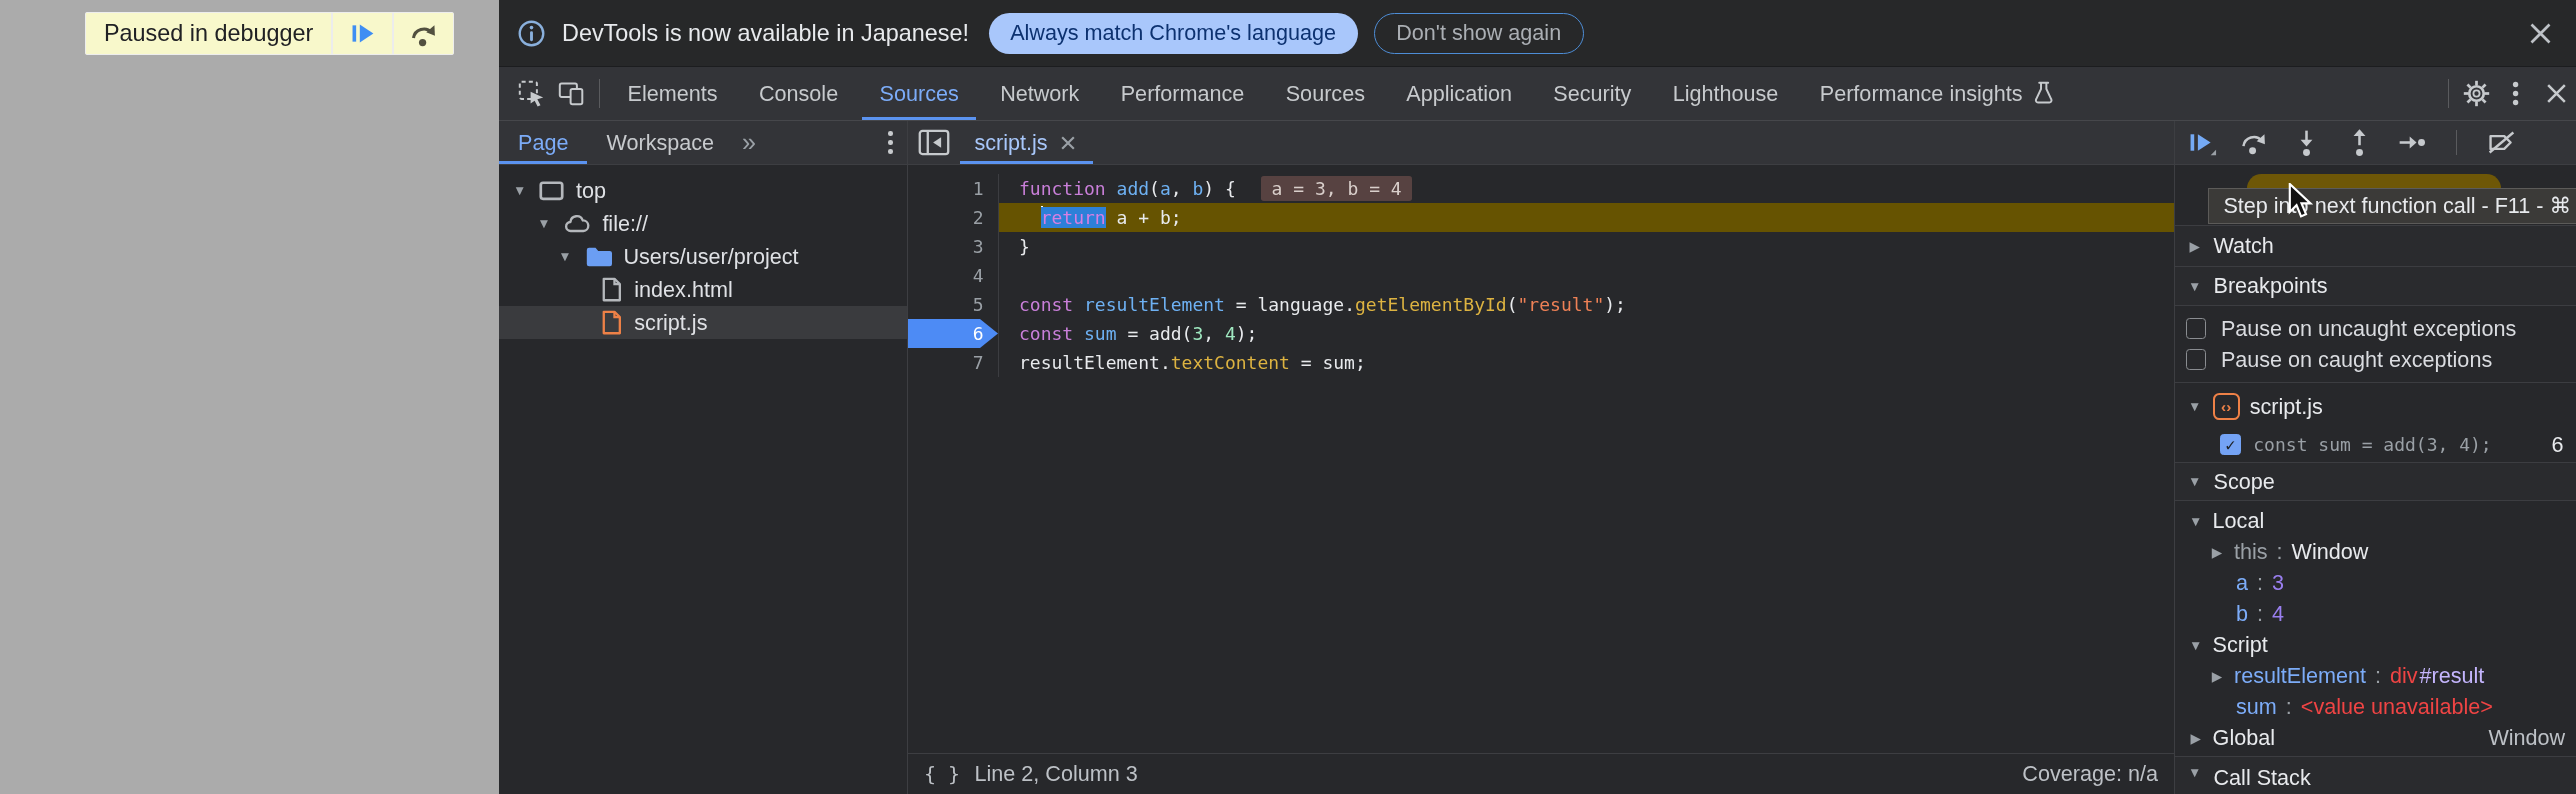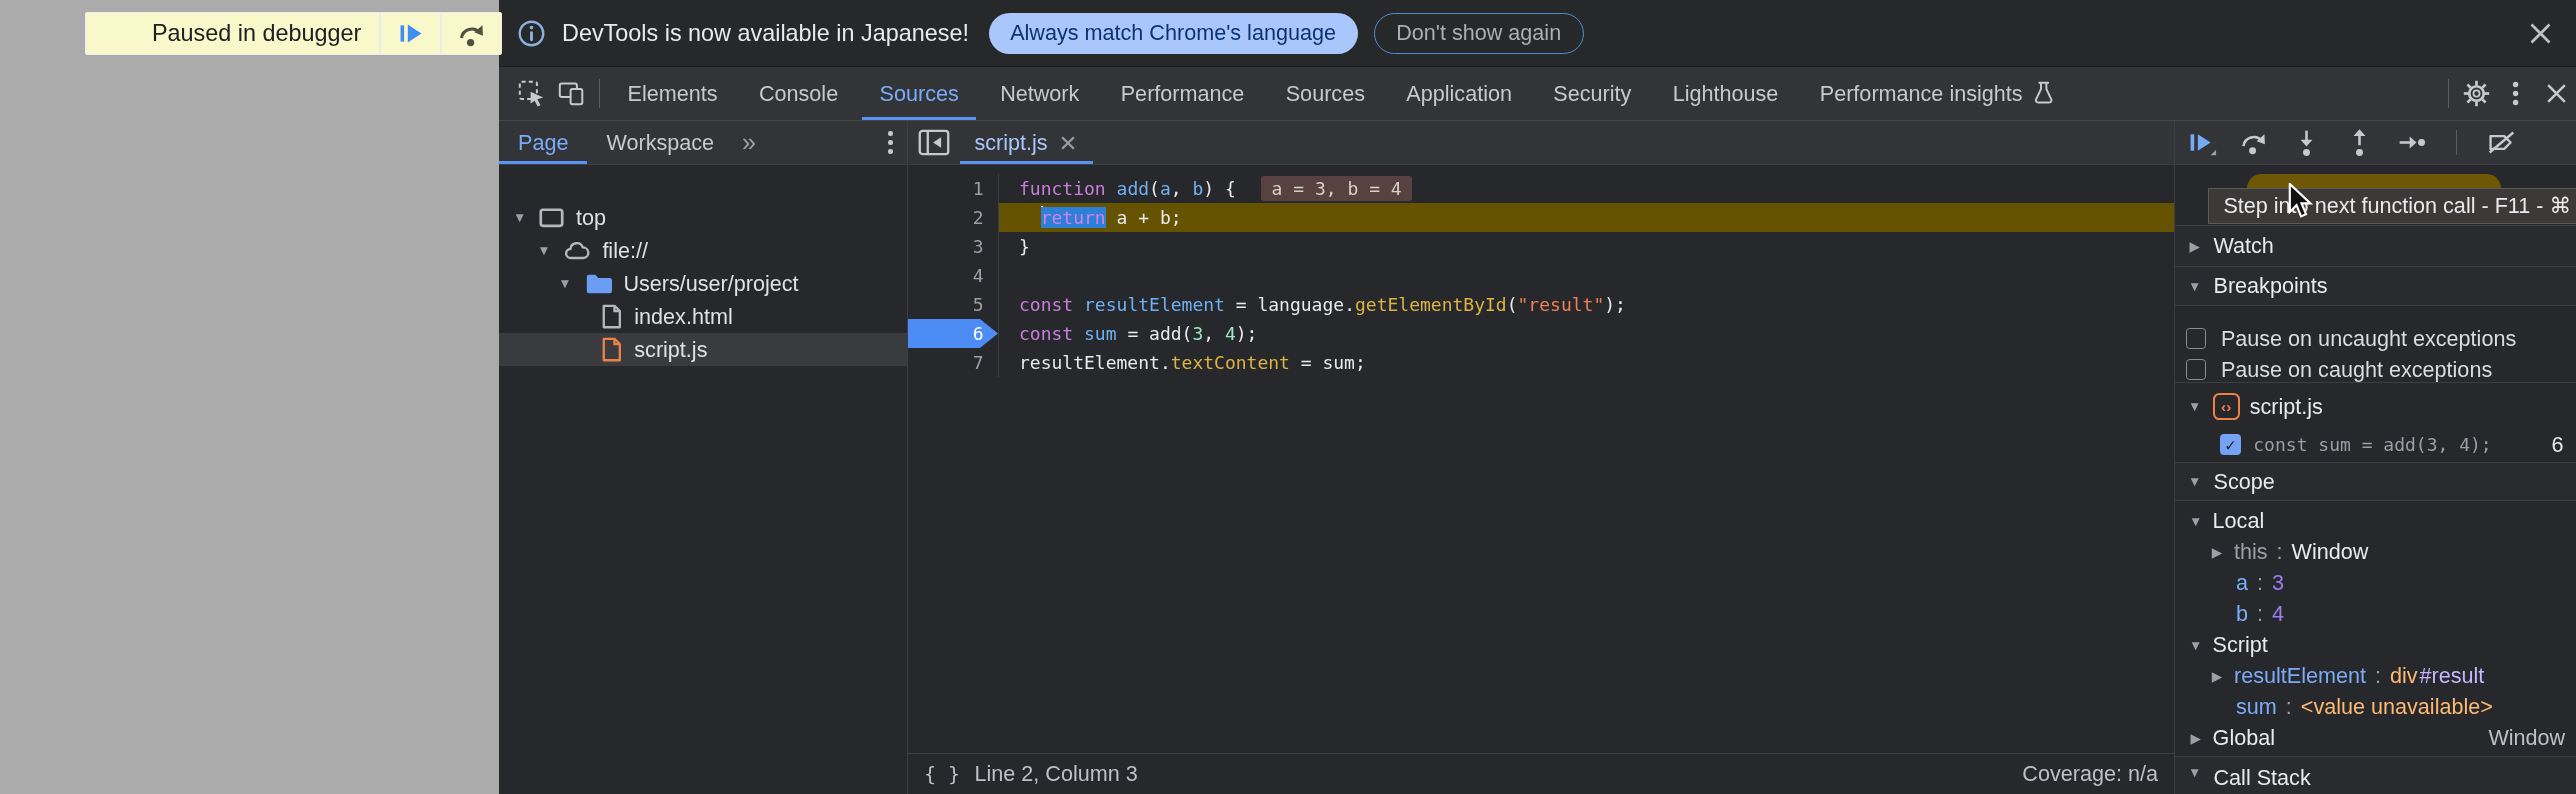--- a/index.html
+++ b/index.html
@@ -2,21 +2,21 @@
 <html style="font-size:14.4px"><head>
 <meta charset="utf-8">
 <style>
   * { margin:0; padding:0; box-sizing:border-box; }
   html,body { width:2576px; height:795px; overflow:hidden; }
   body { background:#ababab; font-family:"Liberation Sans", sans-serif; position:relative; }
   svg { display:block; }
 
   
   .paused-banner { position:absolute; left:85px; top:11.7px; height:43px; background:#f8f8cb;
-    border:1.8px solid #ededed; border-radius:1.8px; display:flex; align-items:stretch; z-index:2;padding-left:48px; }
+    border:1.8px solid #ededed; border-radius:1.8px; display:flex; align-items:stretch; z-index:2; }
   .paused-banner .lbl { font-size:23.4px; color:#202124; display:flex; align-items:center; padding:0 18px; }
   .pb-div { width:1.8px; background:#ececec; }
   .pb-btn { display:flex; align-items:center; justify-content:center; width:59px; }
 
   
   .devtools { position:absolute; left:499px; top:0; width:2077px; height:795px; background:#27282b; }
 
   
   .notif { height:67px; background:#272829; border-bottom:0.9px solid #1c1d1f;
     display:flex; align-items:center; gap:16px; padding:0 21.6px 0 18px; }
@@ -33,21 +33,21 @@
   .tabbar .tbtn { width:40px; height:100%; display:flex; align-items:center; justify-content:center; }
   .vdiv { width:0.9px; height:29px; background:#5a5b5e; margin:0 7.2px; }
   .tab { height:100%; display:flex; align-items:center; gap:9px; padding:0 20.7px;
     font-size:21.6px; color:#c7cacd; position:relative; cursor:pointer; white-space:nowrap; }
   .tab.active { color:#7cacf8; }
   .tab.active::after { content:""; position:absolute; left:3.6px; right:3.6px; bottom:0; height:2.7px; background:#5b93f0; }
   .tabbar .spacer { flex:1; }
 
   
   .main { display:flex; height:673px; }
-  .navigator { width:409px; border-right:0.9px solid #3d3e42; display:flex; flex-direction:column; background:#27282b;gap:27px; }
+  .navigator { width:409px; border-right:0.9px solid #3d3e42; display:flex; flex-direction:column; background:#27282b; }
   .editor { width:1267px; border-right:0.9px solid #3d3e42; display:flex; flex-direction:column; background:#27282b; }
   .rightpanel { flex:1; display:flex; flex-direction:column; background:#27282b; position:relative; }
 
   .subbar { height:44px; background:#333438; border-bottom:0.9px solid #3d3e42; display:flex; align-items:center; flex-shrink:0; }
   .minitab { height:100%; display:flex; align-items:center; padding:0 19px; font-size:21.6px; color:#c7cacd; position:relative; }
   .minitab.active { color:#7cacf8; }
   .minitab.active::after { content:""; position:absolute; left:0; right:0; bottom:0; height:2.7px; background:#5b93f0; }
   .chevrons { font-size:25px; color:#9aa0a6; padding:0 9px; }
   .kebab { margin-left:auto; padding:0 14.4px; display:flex; flex-direction:column; gap:4.5px; }
   .kebab i { width:4.5px; height:4.5px; border-radius:50%; background:#c7cacd; }
@@ -92,38 +92,38 @@
   .dbg-content { flex:1; position:relative; }
   .paused-strip { position:absolute; left:72px; top:9px; width:254px; height:38px;
     background:#6e5707; border-radius:14.4px 14.4px 0 0; z-index:3; }
   .tooltip { position:absolute; left:33px; top:22.5px; height:36px; line-height:34px; z-index:5;
     background:#3b3a38; border:0.9px solid #5c5b59; color:#e8eaed; font-size:21.6px;
     padding:0 14.4px; white-space:nowrap; }
   .stack { position:absolute; inset:0; display:flex; flex-direction:column; }
   .sp67 { height:60px; }
   .sec-row { display:flex; align-items:center; gap:10.8px; padding-left:11.7px;
     font-size:21.6px; color:#e8eaed; border-top:0.9px solid #3c3d41; background:#2a2b2e; flex-shrink:0; }
-  .opts { border-top:0.9px solid #3c3d41; padding-top:17px; height:77px; flex-shrink:0; }
+  .opts { border-top:0.9px solid #3c3d41; padding-top:7px; height:77px; flex-shrink:0; }
   .optrow { height:31px; display:flex; align-items:center; gap:14.4px; padding-left:10.8px;
     font-size:21.6px; color:#dadce0; }
   .cb { width:20.7px; height:20.7px; border:1.8px solid #8a8d91; border-radius:3.6px; flex-shrink:0; }
   .cb.checked { background:#74a3f5; border-color:#74a3f5; color:#1d2024; font-size:17px;
     font-weight:bold; display:flex; align-items:center; justify-content:center; }
   .bp-group { border-top:0.9px solid #3c3d41; height:80px; flex-shrink:0; padding-top:3.6px; }
   .bpg-head { height:40px; display:flex; align-items:center; gap:10px; padding-left:11.7px; font-size:21.6px; color:#e8eaed; }
   .srcicon { width:27px; height:27px; border:2.7px solid #ee8147; border-radius:6.3px; color:#ee8147;
     font-size:15.3px; font-weight:bold; display:flex; align-items:center; justify-content:center; flex-shrink:0; }
   .bpg-entry { height:36px; display:flex; align-items:center; gap:12.6px; padding:0 12.6px 0 45px;
     font-family:"DejaVu Sans Mono", monospace; font-size:18px; color:#9aa0a6; }
   .bpg-entry .ln { margin-left:auto; color:#e8eaed; font-family:"Liberation Sans", sans-serif; font-size:21.6px; }
   .scope-body { border-top:0.9px solid #3c3d41; padding-top:4.5px; height:256px; flex-shrink:0; }
   .srow { height:31px; display:flex; align-items:center; gap:9px; font-size:21.6px; color:#e8eaed; }
   .srow .name { color:#7cacf8; } .srow .dim { color:#9aa0a6; }
   .srow .v-white { color:#e8eaed; } .srow .v-violet { color:#9a7ff0; }
-  .srow .v-blue { color:#fdba74; } .srow .v-orange { color:#c4b5fd; }
+  .srow .v-blue { color:#ef4444; } .srow .v-orange { color:#c4b5fd; }
   .srow .winright { margin-left:auto; padding-right:10.8px; color:#bdc1c6; }
   .callstack { flex:1; }
   .cursor { position:absolute; left:113px; top:18px; z-index:10; }
 </style>
 </head>
 <body>
 
 <div class="paused-banner">
   <span class="lbl">Paused in debugger</span>
   <span class="pb-div"></span>

